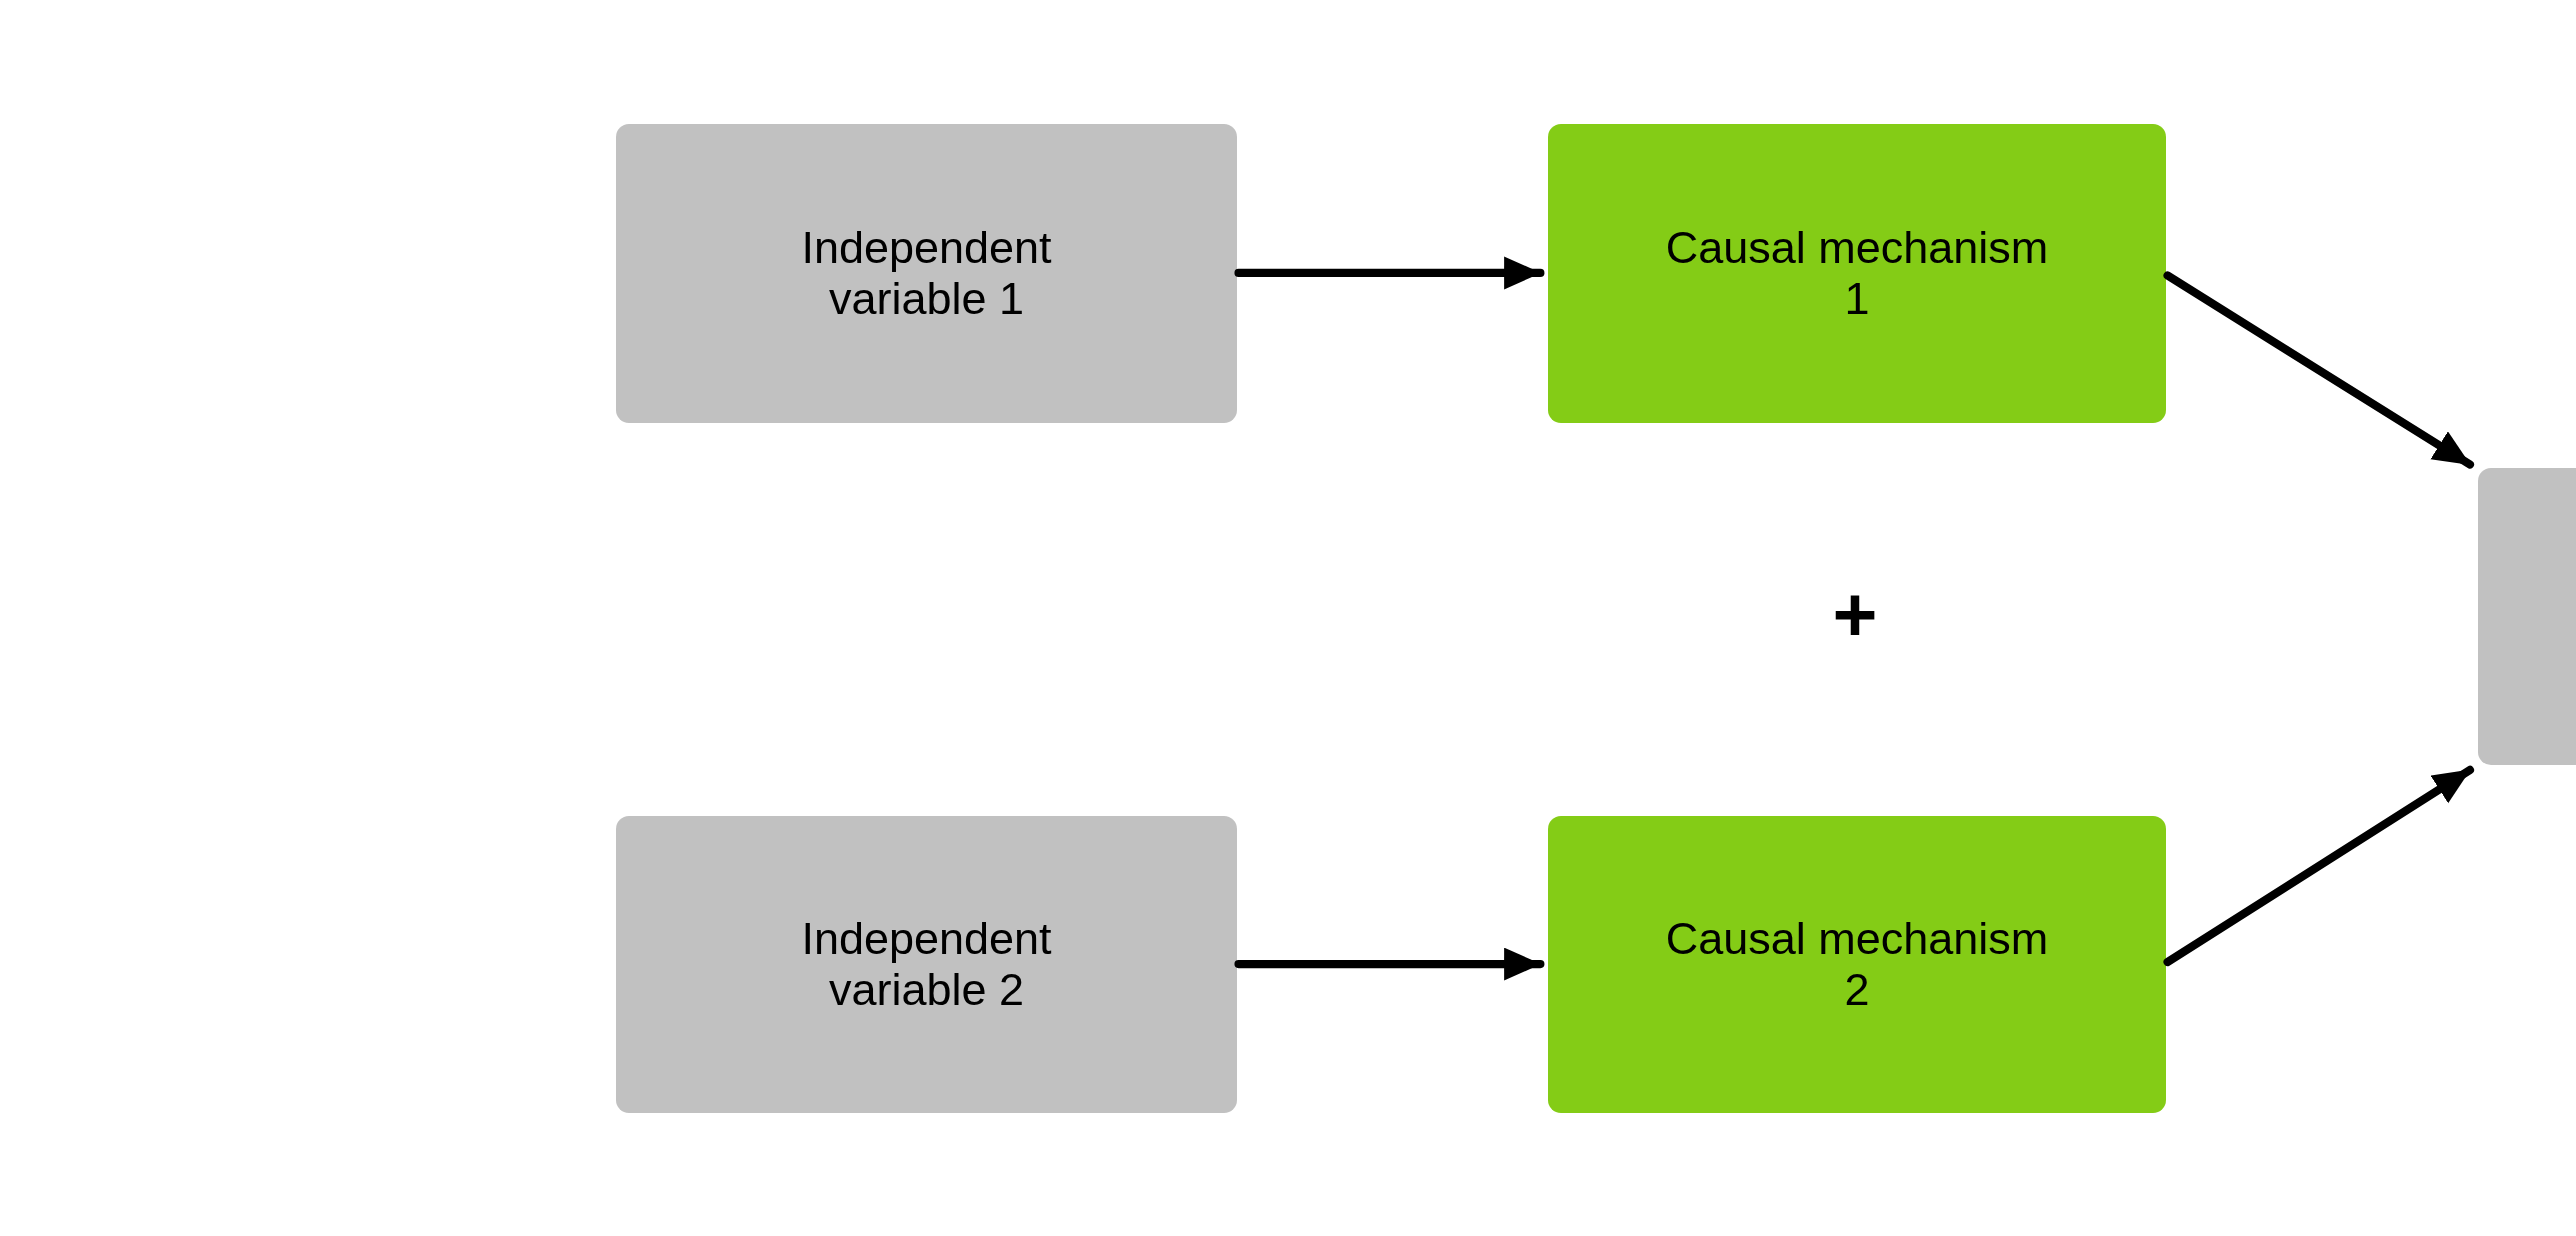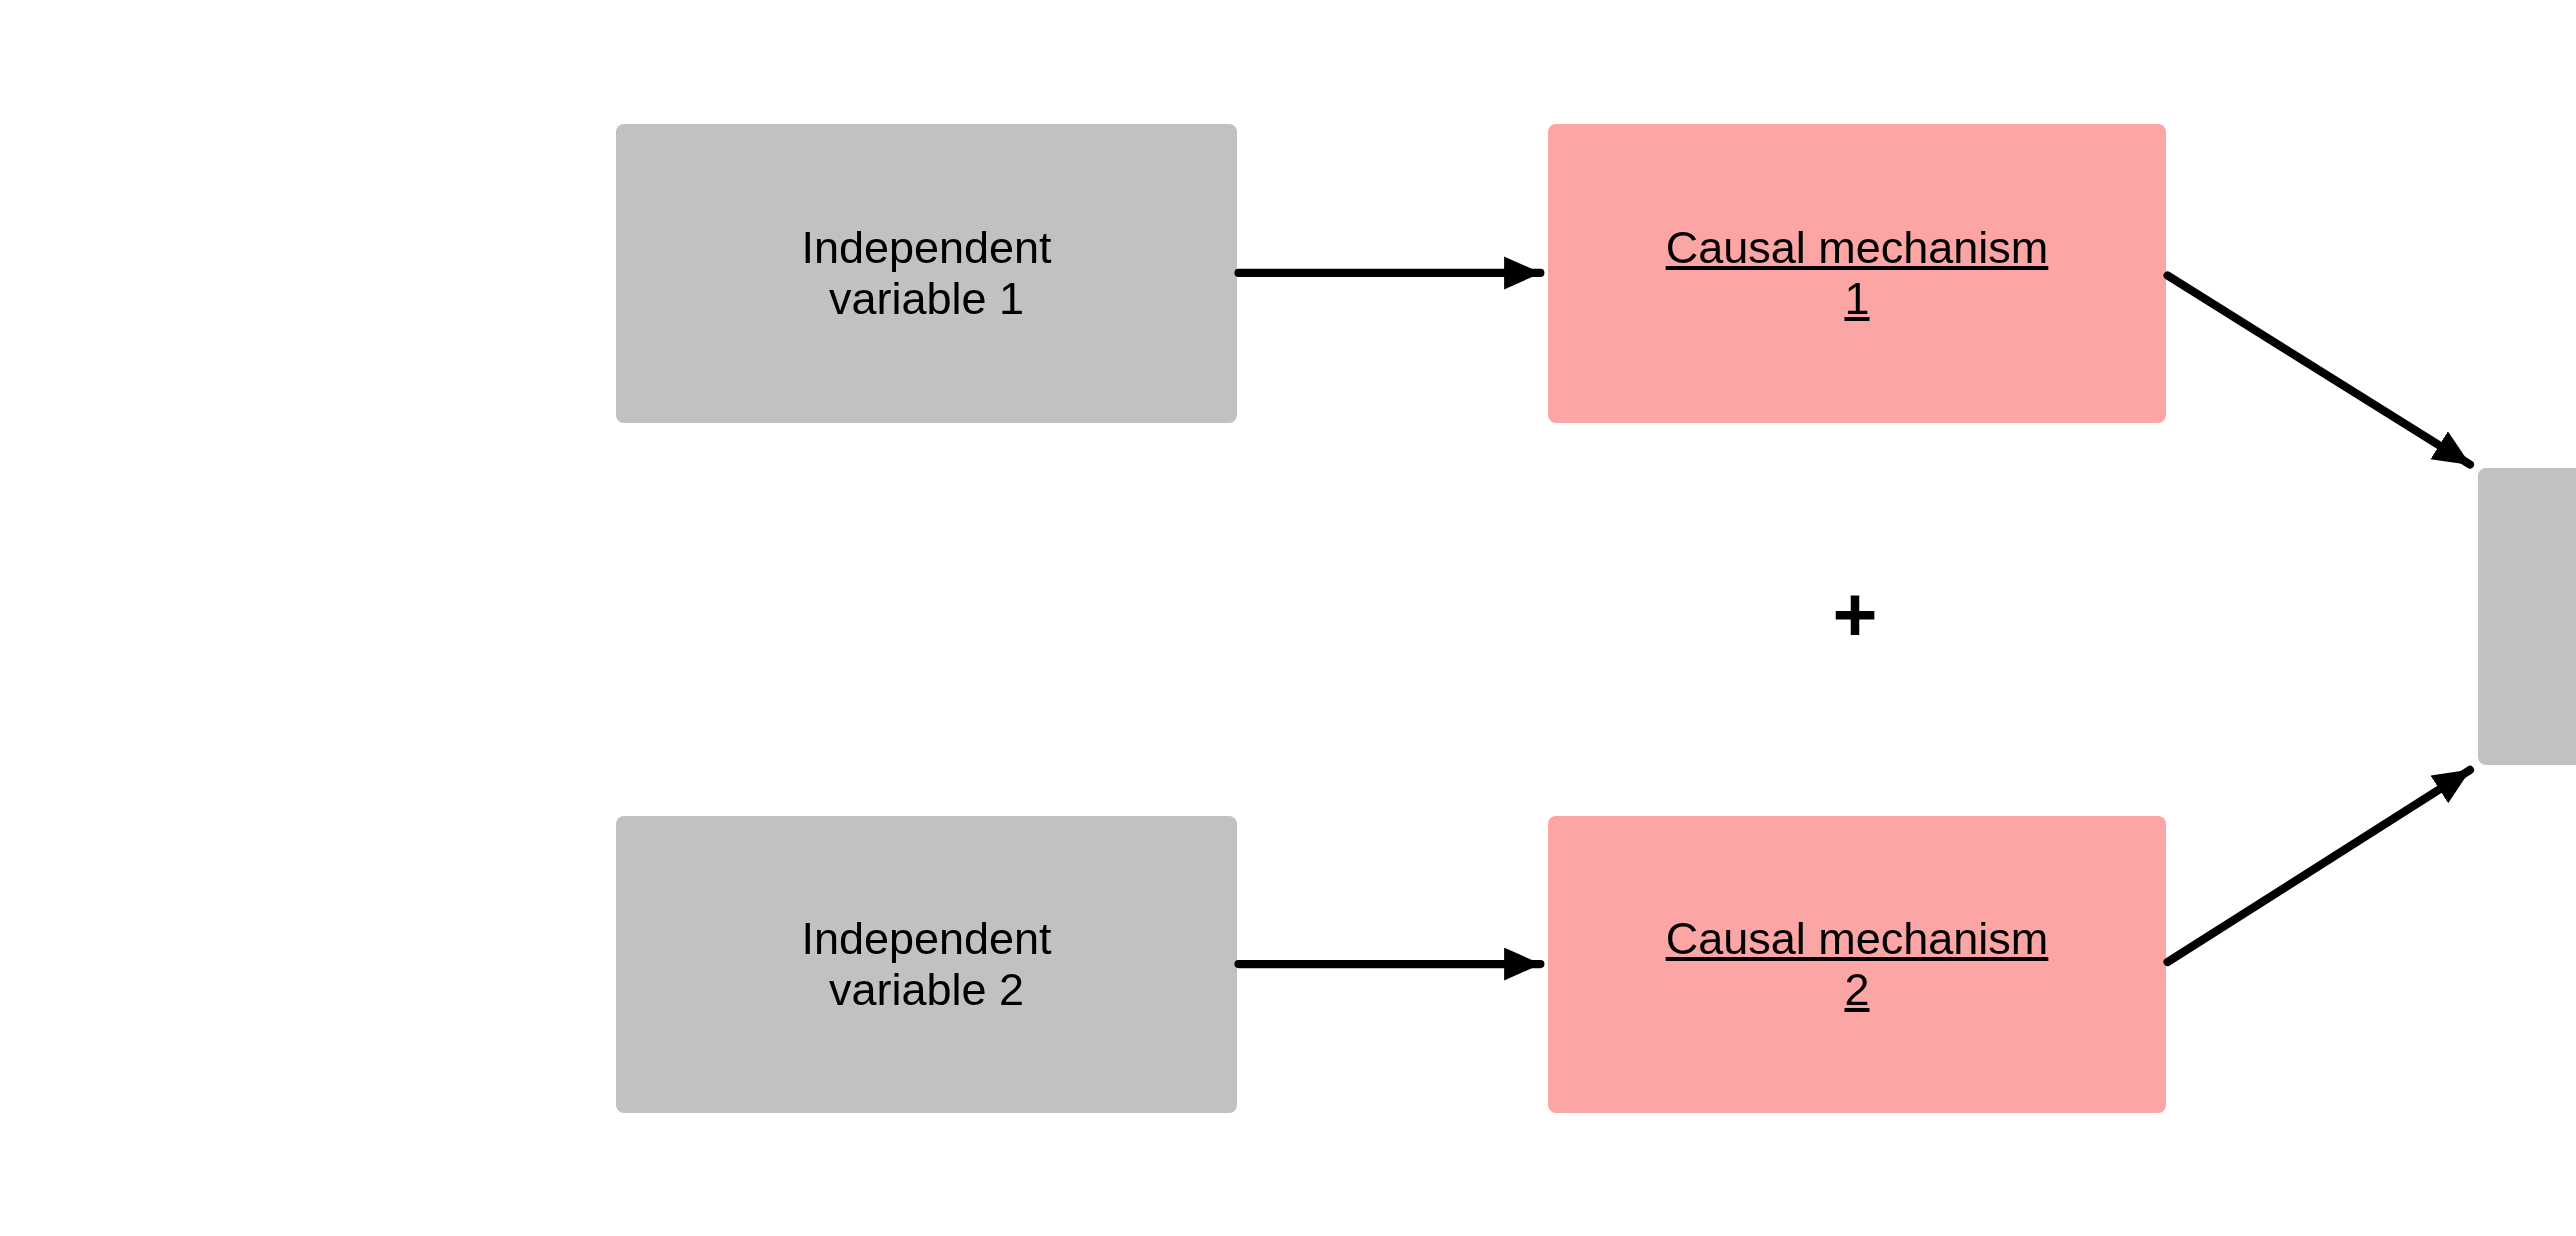--- a/index.html
+++ b/index.html
@@ -10,32 +10,32 @@
   .canvas {
     position: relative;
     width: 3709px;
     height: 1236px;
     background: #ffffff;
     overflow: hidden;
     font-family: "Liberation Sans", "DejaVu Sans", sans-serif;
   }
   .node {
     position: absolute;
-    border-radius: 8px;
+    border-radius: 13px;
     display: flex;
     align-items: center;
     justify-content: center;
     text-align: center;
     color: #000000;
     font-size: 45px;
     line-height: 1.12;
     white-space: pre-line;
   }
   .node-dark  { background: #c1c1c1; }
-  .node-light { background: #fca5a5; text-decoration: underline; }
+  .node-light { background: #84cc16; }
 
   #node-iv1 { left: 616px; top: 124px;  width: 621px; height: 299px; }
   #node-cm1 { left: 1548px; top: 124px;  width: 618px; height: 299px; }
   #node-iv2 { left: 616px; top: 816px; width: 621px; height: 297px; }
   #node-cm2 { left: 1548px; top: 816px; width: 618px; height: 297px; }
   #node-dv  { left: 2478px; top: 468px;  width: 623px; height: 297px; }
 
   .plus-operator {
     position: absolute;
     left: 1855px;

